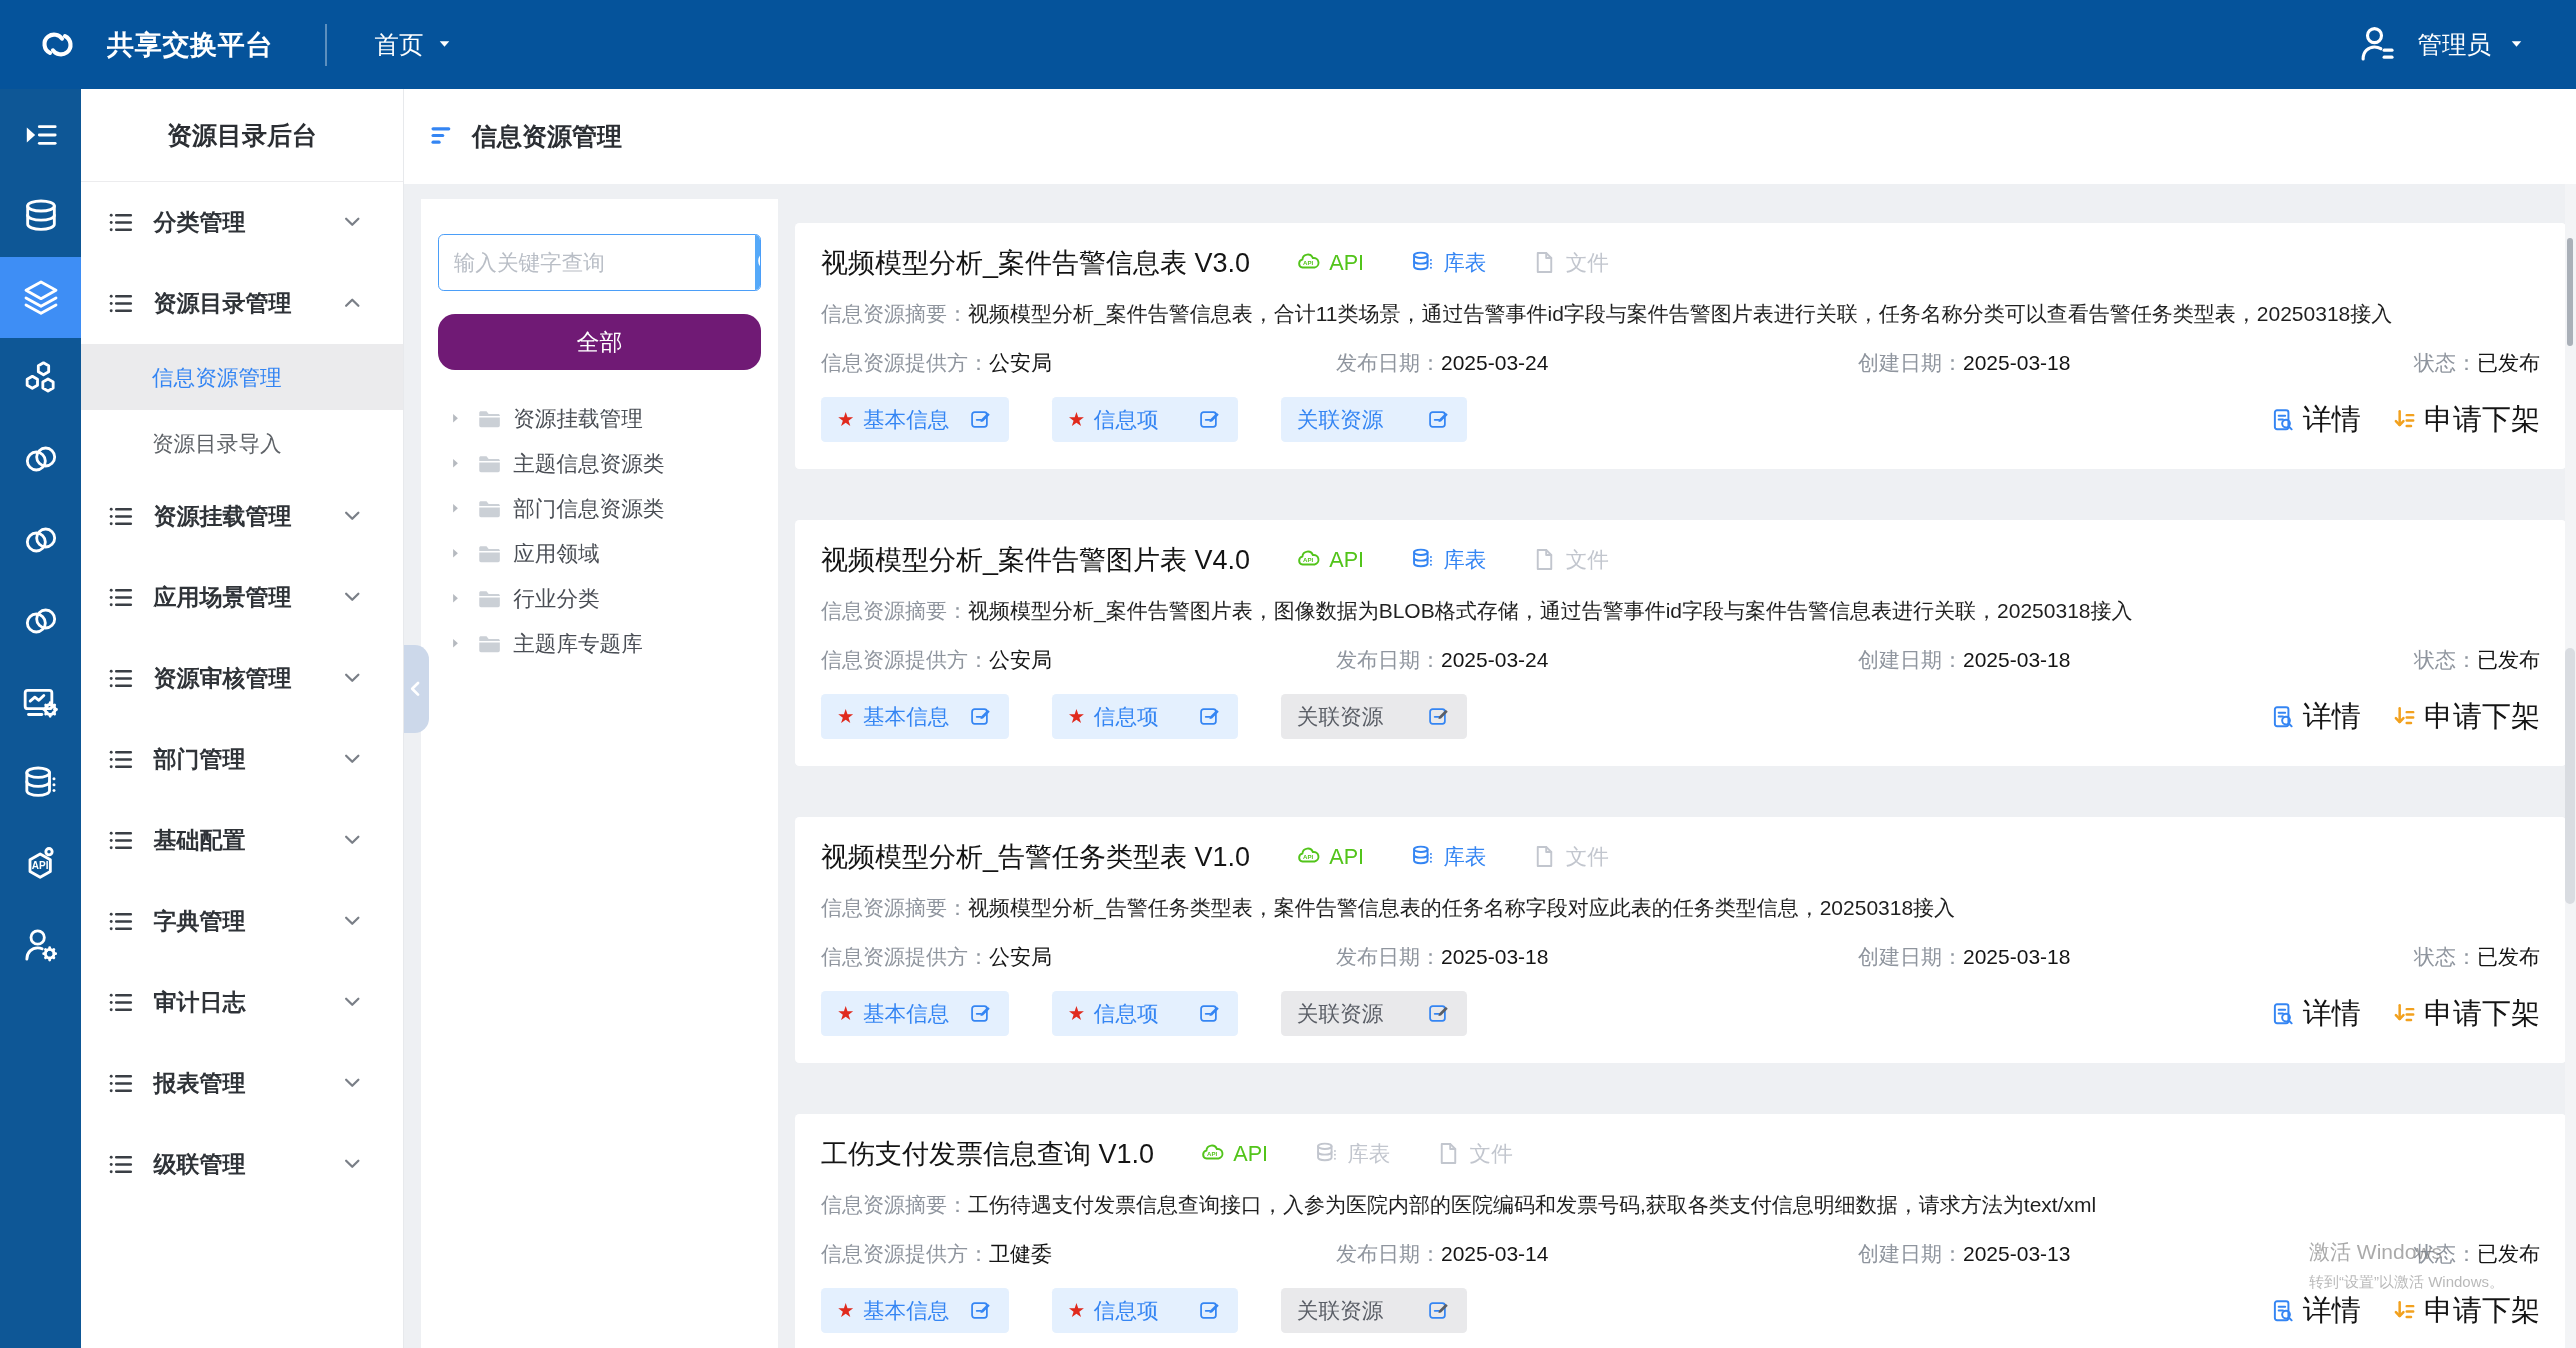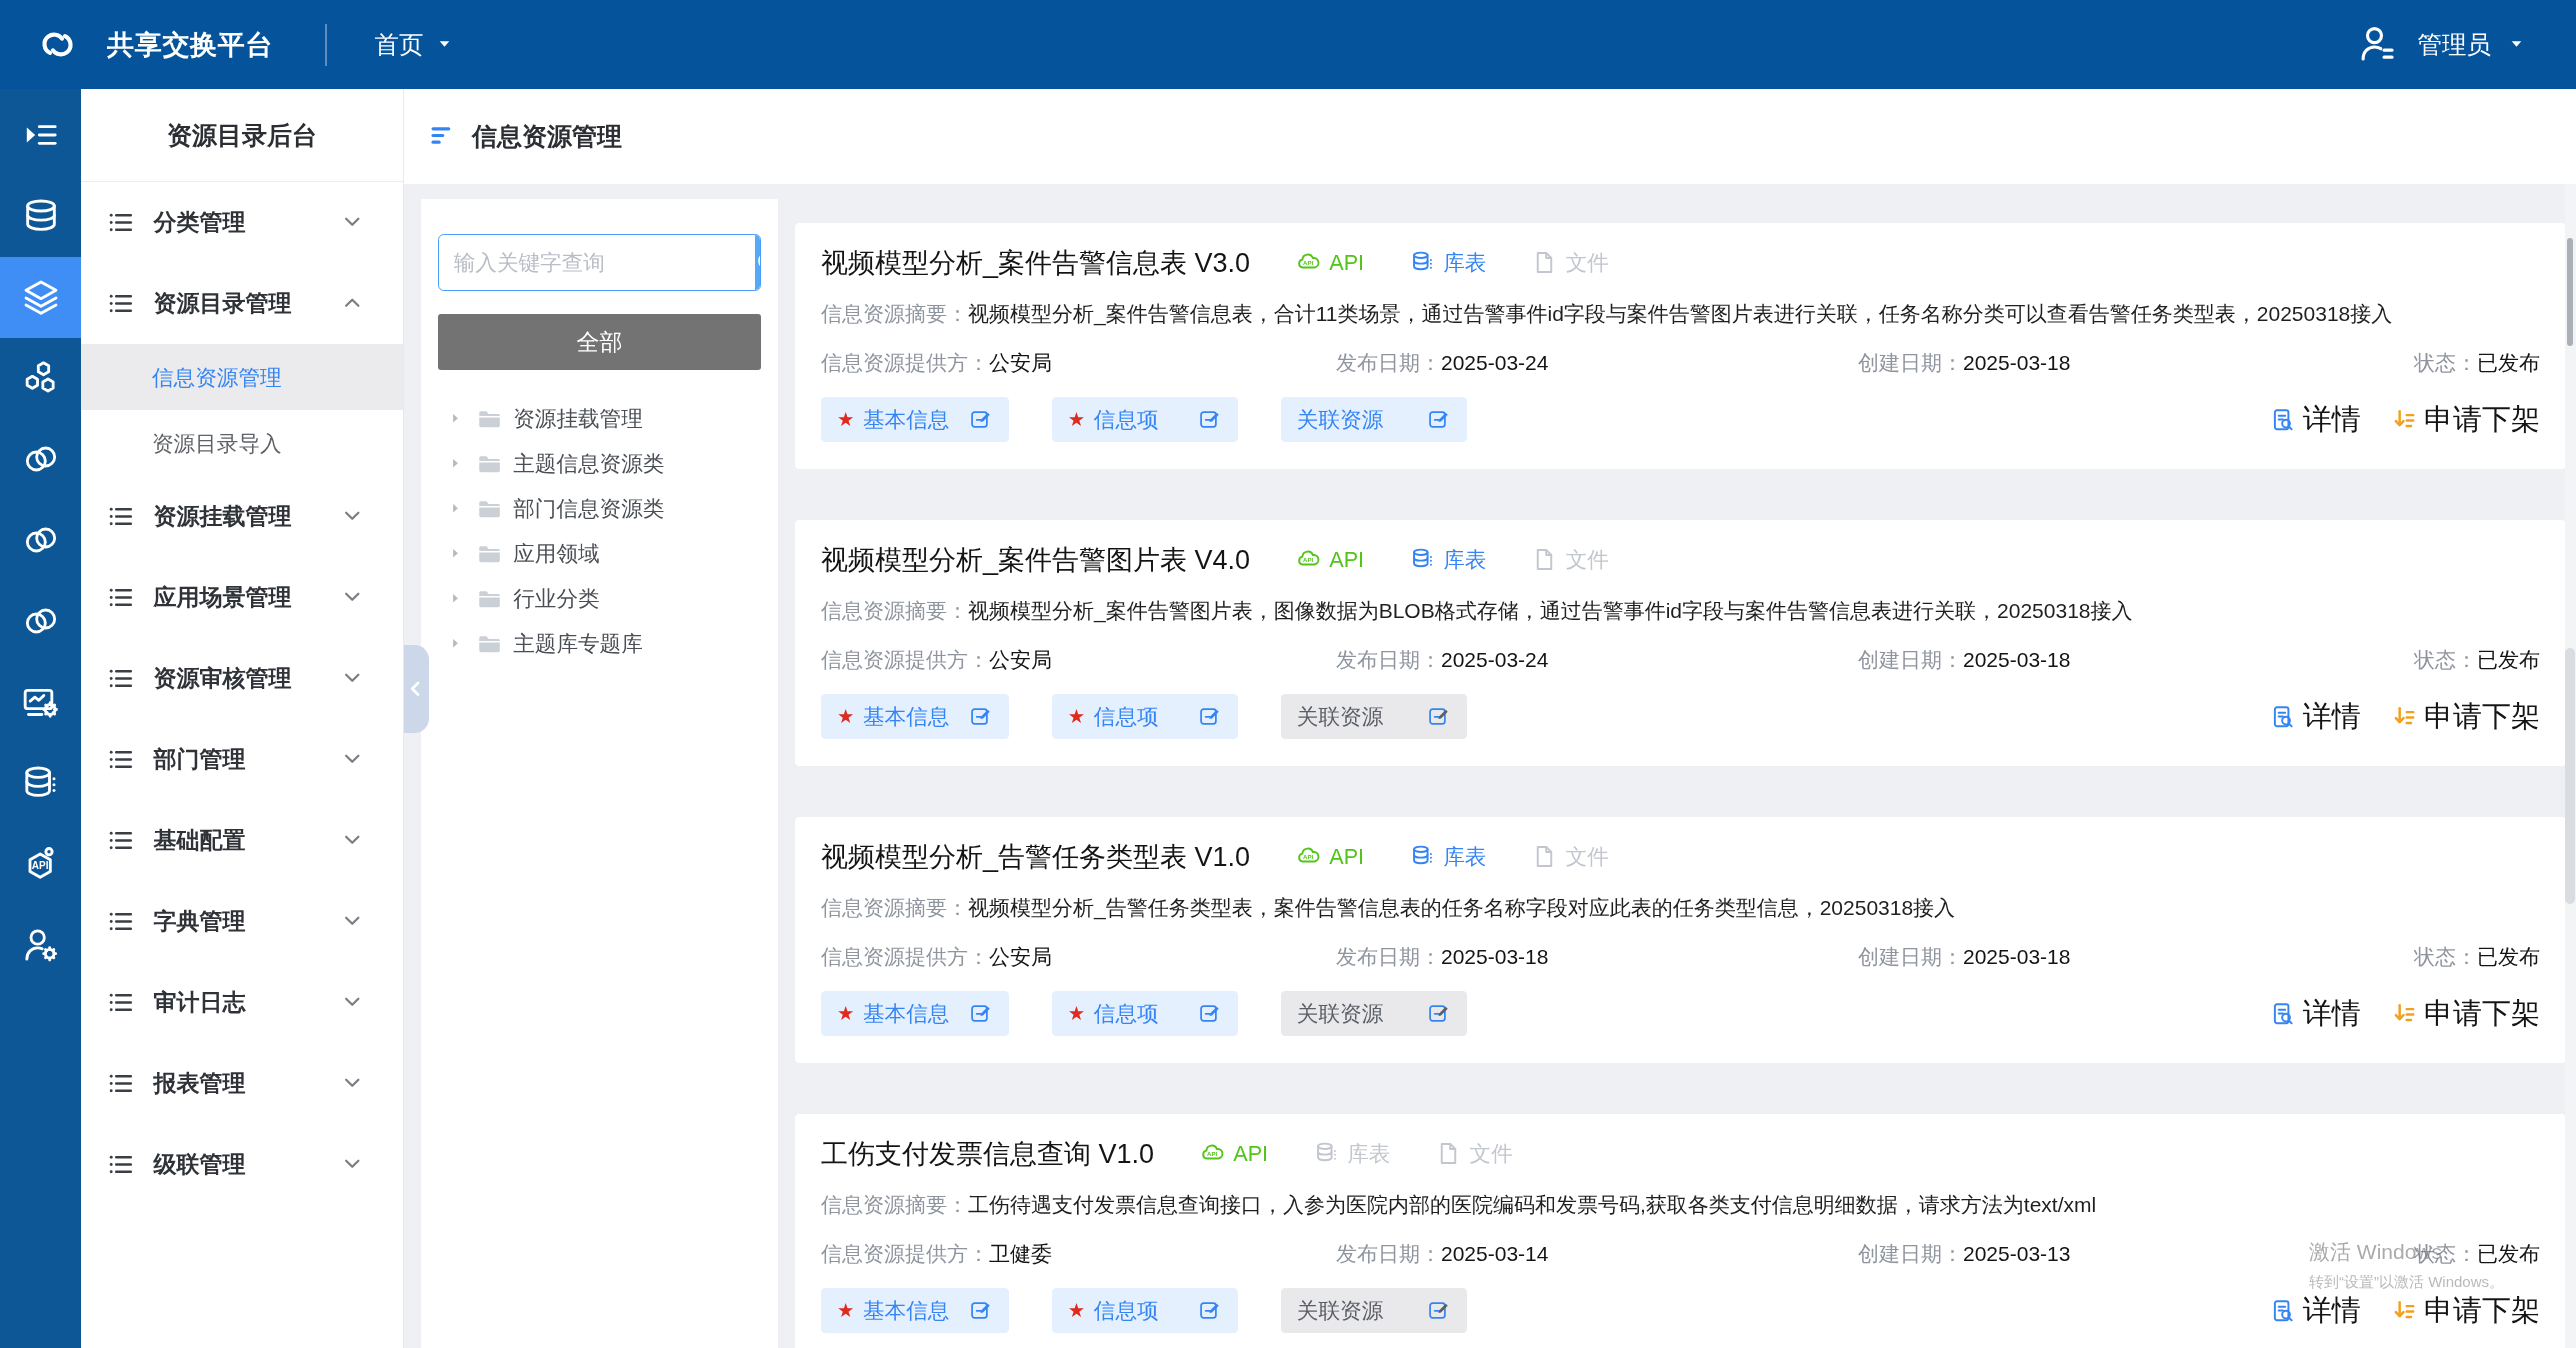--- a/index.html
+++ b/index.html
@@ -43,21 +43,21 @@
   
   .tree-panel{position:absolute;left:421px;top:199px;width:357px;height:1150px;background:#fff;
               box-sizing:border-box;padding:35px 17.3px 0 17.3px;}
   .search-row{position:relative;height:55px;border:1.4px solid #4B9EF8;border-radius:5.8px;background:#fff;
               display:flex;align-items:center;overflow:hidden;}
   .search-input{flex:1;border:none;outline:none;font-size:21.6px;padding:0 14.4px;color:#303133;
                 font-family:inherit;background:transparent;}
   .search-input::placeholder{color:#b9bec6;}
   .search-btn{width:63px;align-self:stretch;background:#55A9F9;display:flex;align-items:center;
               justify-content:center;cursor:pointer;}
-  .all-btn{margin-top:23px;height:56px;background:#737373;border-radius:3px;color:#fff;font-size:23px;
+  .all-btn{margin-top:23px;height:56px;background:#701a75;border-radius:17px;color:#fff;font-size:23px;
            display:flex;align-items:center;justify-content:center;cursor:pointer;}
   .tree{margin-top:26px;}
   .tree-row{height:45px;display:flex;align-items:center;padding-left:10px;cursor:pointer;}
   .tree-row .t-label{font-size:21.6px;color:#4a4e55;margin-left:11.5px;}
   .tree-row .t-folder{margin-left:13px;display:flex;}
   
   .cards{position:absolute;left:795px;top:223px;width:1771px;}
   .card{background:#fff;border-radius:4.3px;height:246px;box-sizing:border-box;
         padding:21.6px 26px 0 26px;margin-bottom:51px;}
   .card-title-row{display:flex;align-items:center;}

